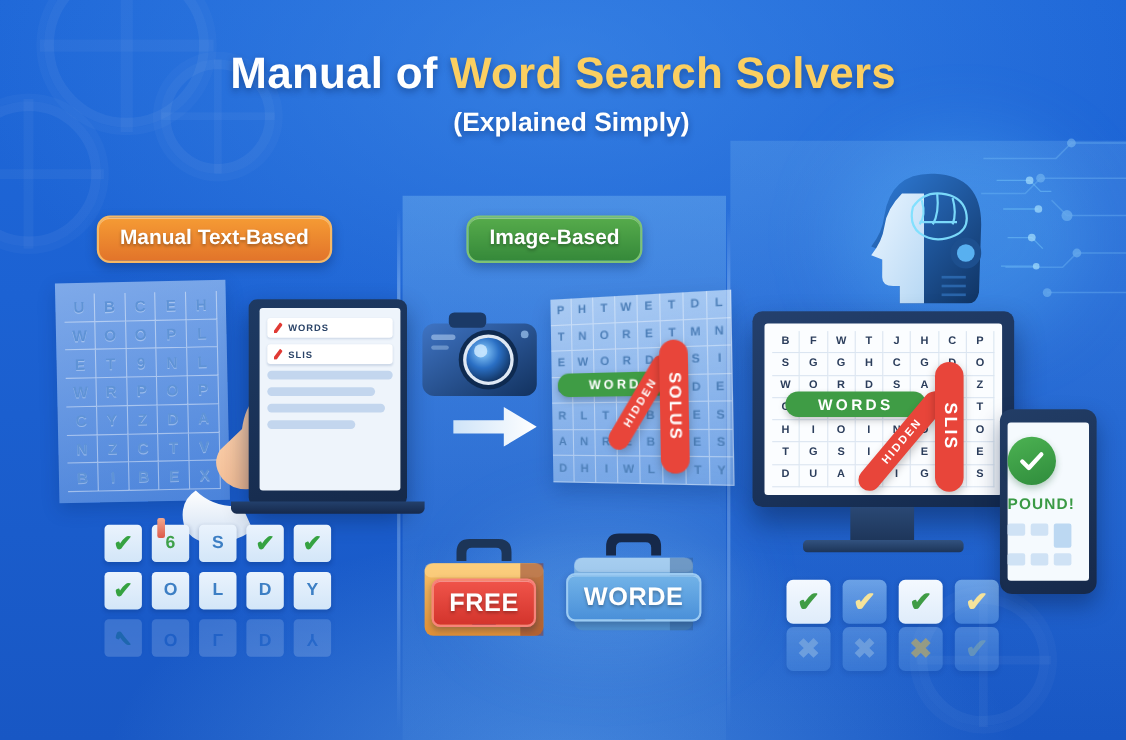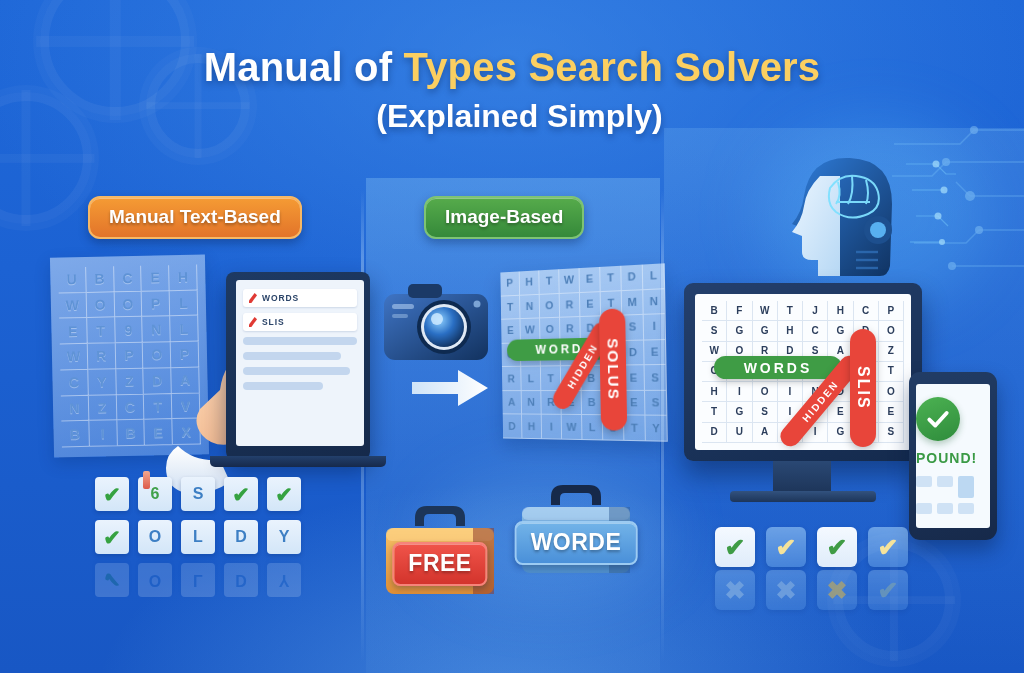--- a/index.html
+++ b/index.html
@@ -54,21 +54,21 @@
   .div2{ left:661px; }
 
   
   .title-wrap{ position:absolute; top:46px; left:0; right:0; text-align:center; }
   .title{
     font-size:40px; font-weight:700; letter-spacing:.2px; line-height:1.07;
     color:#ffffff; text-shadow:0 3px 7px rgba(4,30,80,.42);
   }
   .title .accent{ color:#fbcf61; }
   .subtitle{
-    margin-top:9px; font-size:32px; font-weight:700; color:#ffffff;
+    margin-top:9px; font-size:24px; font-weight:700; color:#ffffff;
     text-shadow:0 3px 6px rgba(4,30,80,.40);
     padding-left:15px;
   }
 
   
   .badge{
     position:absolute; padding:8px 19px 9px; border-radius:12px;
     font-size:19px; font-weight:700; color:#fff; white-space:nowrap;
     text-shadow:0 2px 3px rgba(0,0,0,.33);
     box-shadow:0 4px 10px rgba(5,30,75,.35), inset 0 1px 0 rgba(255,255,255,.35);
@@ -180,21 +180,21 @@
     line-height:1.02; box-shadow:0 3px 9px rgba(0,0,0,.26);
   }
   .pill-d{
     position:absolute; border-radius:18px; color:#fff; font-weight:700;
     display:flex; align-items:center; justify-content:center; letter-spacing:2px;
     box-shadow:0 3px 8px rgba(0,0,0,.22);
   }
 
   
   .toolbox{ position:absolute; width:118px; height:104px; }
-  .tb-free{ left:381px; top:498px; }
+  .tb-free{ left:381px; top:482px; }
   .tb-paid{ left:517px; top:477px; }
   .tb-label{
     position:absolute; left:50%; top:44px; transform:translateX(-50%);
     padding:6px 14px 7px; border-radius:8px; font-size:23px; font-weight:700;
     color:#fff; letter-spacing:.5px; text-shadow:0 2px 3px rgba(0,0,0,.3);
     box-shadow:0 3px 6px rgba(5,30,75,.3), inset 0 1px 0 rgba(255,255,255,.35);
     white-space:nowrap;
   }
   .tb-label.red{ background:linear-gradient(180deg,#f0544a,#d3342c); border:2px solid #f7837a;}
   .tb-label.blue{ background:linear-gradient(180deg,#72b3e8,#4a90d9); border:2px solid #9ccbf2;}
@@ -285,21 +285,21 @@
       <circle cx="196" cy="86" r="5"></circle>
         <circle cx="205" cy="120" r="4"></circle>
       <circle cx="178" cy="156" r="4"></circle>
     </g>
   </svg>
 
   <div class="glow" style="left:760px;top:120px;width:230px;height:190px;background:rgba(90,190,255,.25)"></div>
   <div class="glow" style="left:430px;top:470px;width:240px;height:130px;background:rgba(150,215,255,.18)"></div>
 
   <div class="title-wrap">
-    <div class="title"><span>Manual of </span><span class="accent">Types Search Solvers</span></div>
+    <div class="title"><span>Manual of </span><span class="accent">Word Search Solvers</span></div>
     <div class="subtitle">(Explained Simply)</div>
   </div>
 
   <div class="panel panel-mid"></div>
   <div class="panel panel-right"></div>
   <div class="divider div1"></div>
   <div class="divider div2"></div>
 
   <div class="badge badge-green">
     <span>Image-Based</span>

